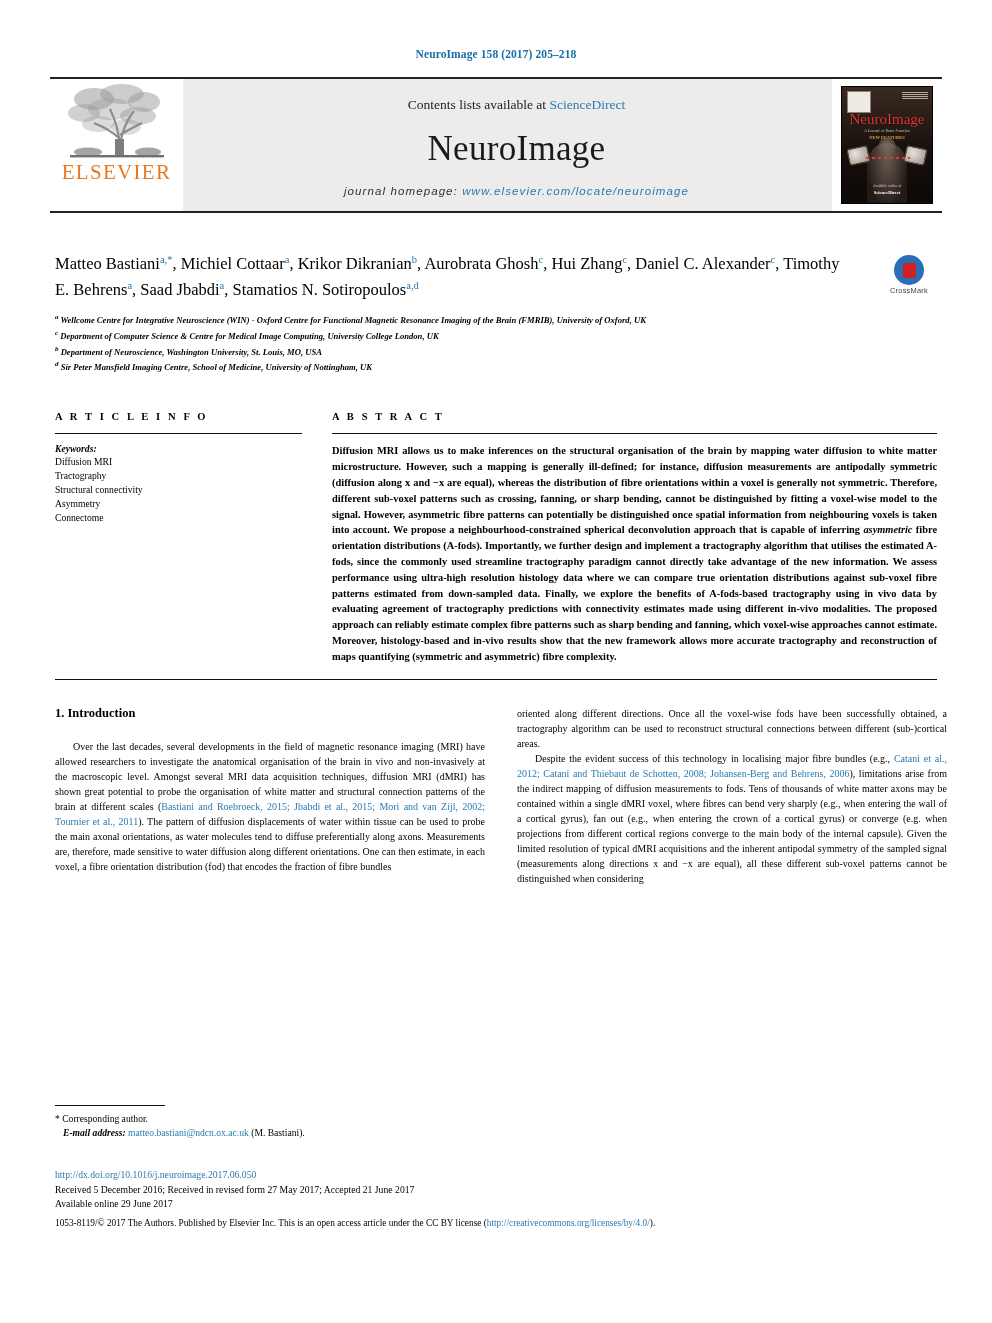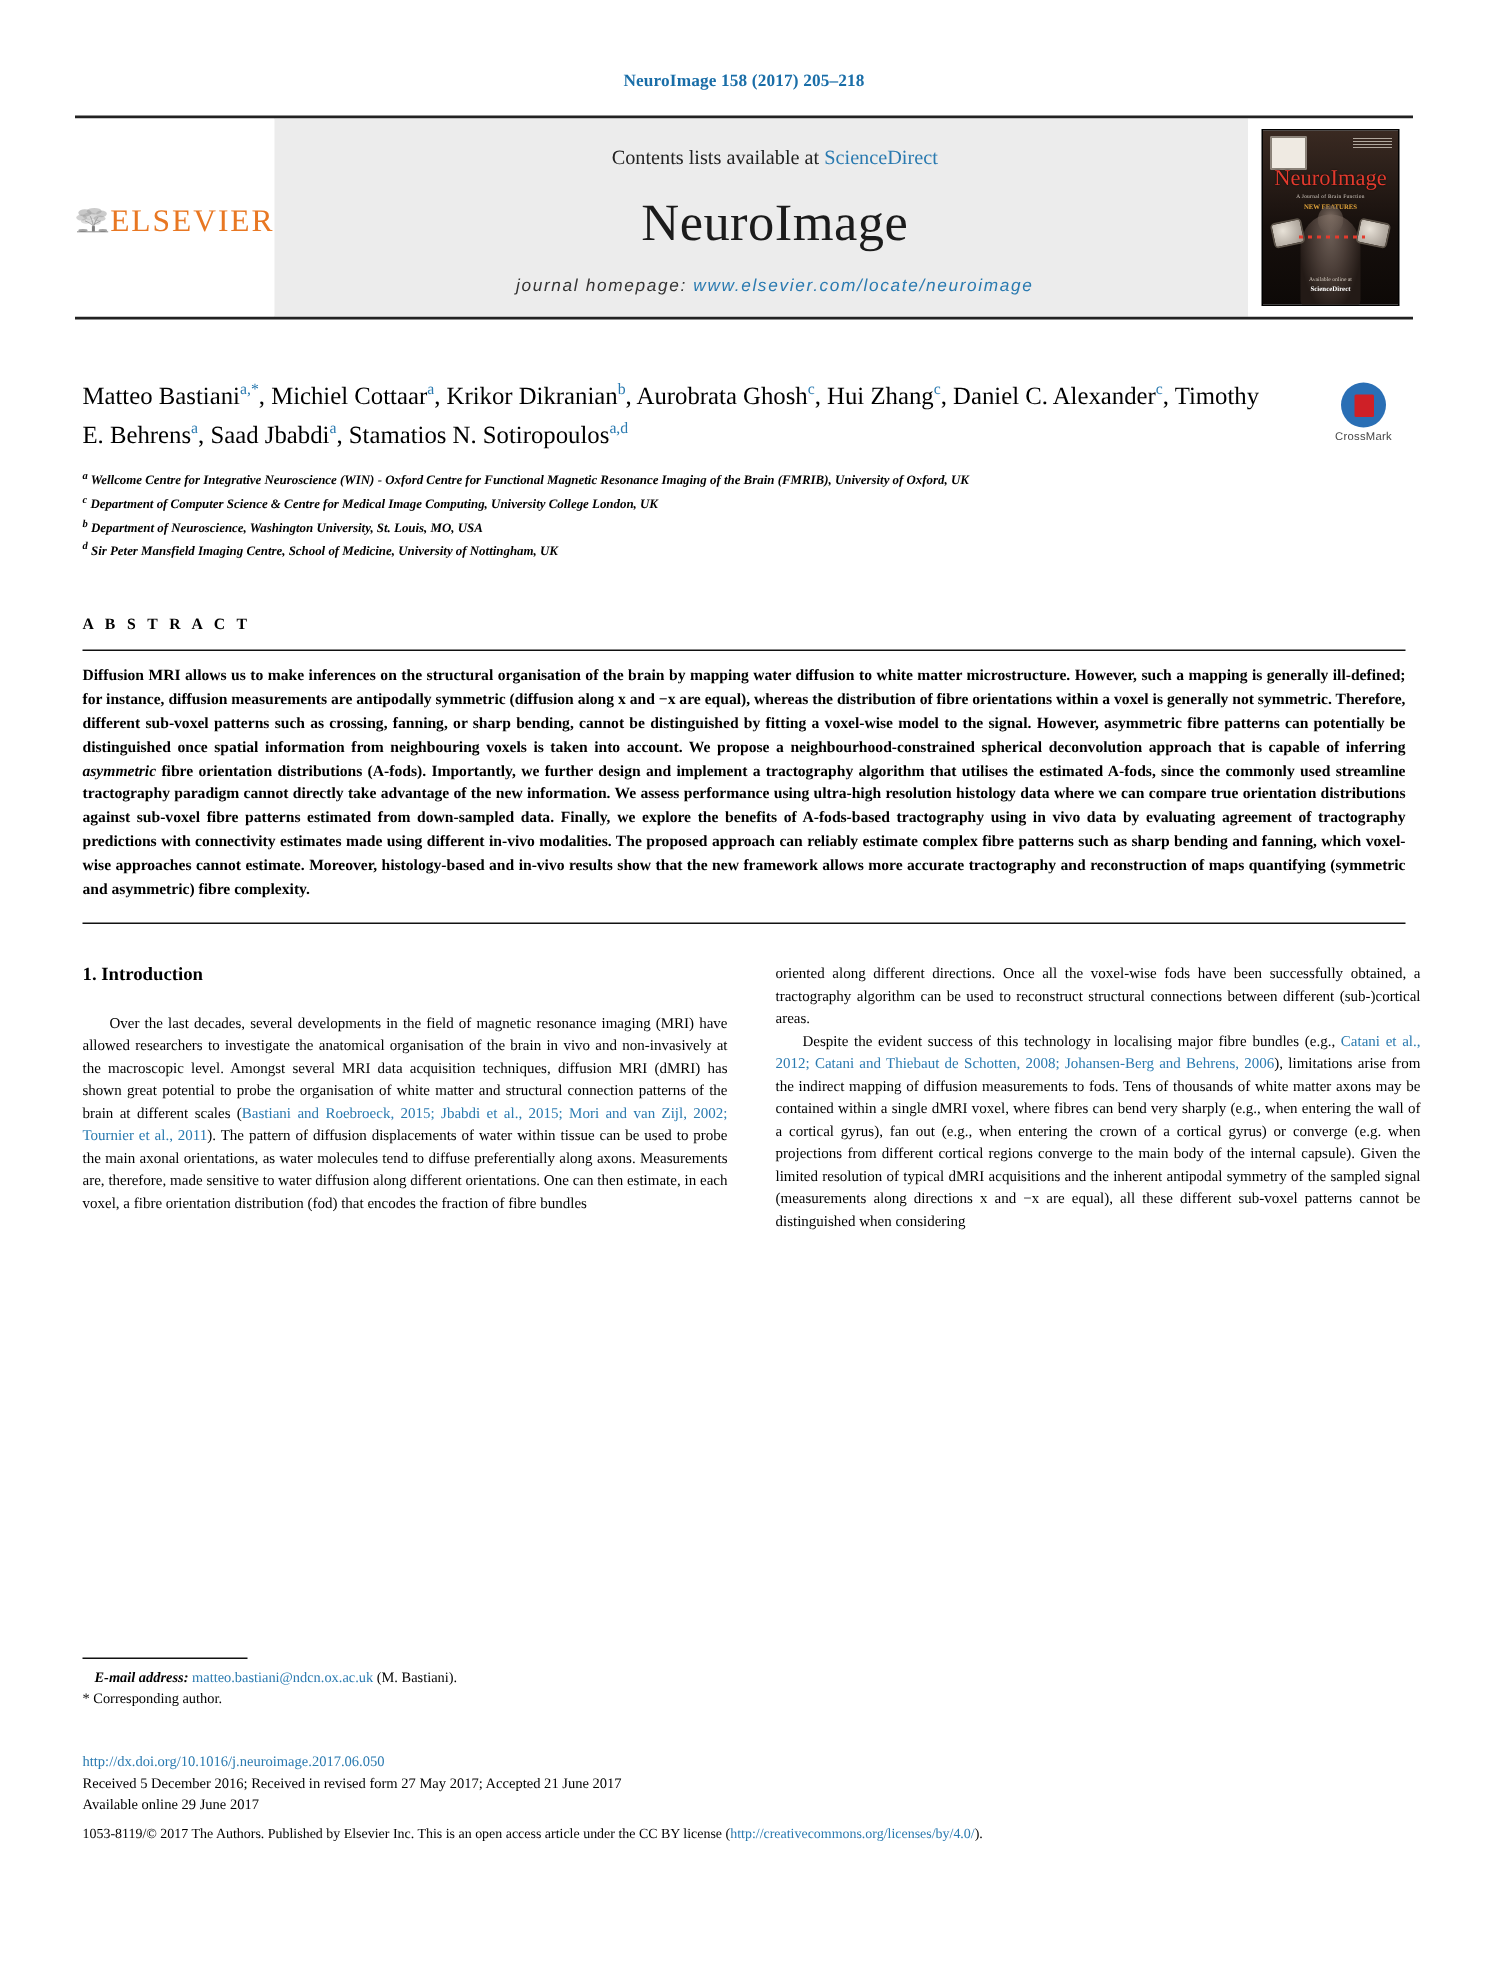--- a/index.html
+++ b/index.html
@@ -41,22 +41,22 @@
     border-bottom: 2.5px solid #222;
     background: #ffffff;
     box-sizing: content-box;
     position: relative;
   }
   .mast-left {
     width: 133px;
     flex: 0 0 133px;
     background: #fff;
     display: flex;
+    flex-direction: column;
     align-items: center;
-    justify-content: center;
     padding-top: 4px;
     box-sizing: border-box;
   }
   .tree-svg { display:block; }
   .elsevier-word {
     font-family: "Liberation Serif", serif;
     font-size: 21px;
     letter-spacing: 1.3px;
     color: #E87722;
     margin-top: 1px;
@@ -354,20 +354,32 @@
 
     <div class="affils">
         <div><sup>a</sup><span> Wellcome Centre for Integrative Neuroscience (WIN) - Oxford Centre for Functional Magnetic Resonance Imaging of the Brain (FMRIB), University of Oxford, UK</span></div>
         <div><sup>c</sup><span> Department of Computer Science &amp; Centre for Medical Image Computing, University College London, UK</span></div>
         <div><sup>b</sup><span> Department of Neuroscience, Washington University, St. Louis, MO, USA</span></div>
         <div><sup>d</sup><span> Sir Peter Mansfield Imaging Centre, School of Medicine, University of Nottingham, UK</span></div>
       </div>
   </div>
 
   <div class="infoabs">
+    <div class="col-info">
+      <div class="sec-head">A R T I C L E  I N F O</div>
+      <div class="rule"></div>
+      <div class="kw-title">Keywords:</div>
+      <div class="kw">
+          <div>Diffusion MRI</div>
+          <div>Tractography</div>
+          <div>Structural connectivity</div>
+          <div>Asymmetry</div>
+          <div>Connectome</div>
+        </div>
+    </div>
 
     <div class="col-abs">
       <div class="sec-head">A B S T R A C T</div>
       <div class="rule"></div>
       <div class="abstract-text">
         <span>Diffusion MRI allows us to make inferences on the structural organisation of the brain by mapping water diffusion to white matter microstructure. However, such a mapping is generally ill-defined; for instance, diffusion measurements are antipodally symmetric (diffusion along x and −x are equal), whereas the distribution of fibre orientations within a voxel is generally not symmetric. Therefore, different sub-voxel patterns such as crossing, fanning, or sharp bending, cannot be distinguished by fitting a voxel-wise model to the signal. However, asymmetric fibre patterns can potentially be distinguished once spatial information from neighbouring voxels is taken into account. We propose a neighbourhood-constrained spherical deconvolution approach that is capable of inferring </span><i>asymmetric</i><span> fibre orientation distributions (A-fods). Importantly, we further design and implement a tractography algorithm that utilises the estimated A-fods, since the commonly used streamline tractography paradigm cannot directly take advantage of the new information. We assess performance using ultra-high resolution histology data where we can compare true orientation distributions against sub-voxel fibre patterns estimated from down-sampled data. Finally, we explore the benefits of A-fods-based tractography using in vivo data by evaluating agreement of tractography predictions with connectivity estimates made using different in-vivo modalities. The proposed approach can reliably estimate complex fibre patterns such as sharp bending and fanning, which voxel-wise approaches cannot estimate. Moreover, histology-based and in-vivo results show that the new framework allows more accurate tractography and reconstruction of maps quantifying (symmetric and asymmetric) fibre complexity.</span>
       </div>
     </div>
   </div>
   <div style="margin:14px 55px 0 55px;border-top:1.6px solid #111;"></div>
@@ -382,26 +394,26 @@
     <div class="bcol">
       <p class="bodytext cont">oriented along different directions. Once all the voxel-wise fods have been successfully obtained, a tractography algorithm can be used to reconstruct structural connections between different (sub-)cortical areas.</p>
       <p class="bodytext">
         <span>Despite the evident success of this technology in localising major fibre bundles (e.g., </span><a class="ref" href="#">Catani et al., 2012; Catani and Thiebaut de Schotten, 2008; Johansen-Berg and Behrens, 2006</a><span>), limitations arise from the indirect mapping of diffusion measurements to fods. Tens of thousands of white matter axons may be contained within a single dMRI voxel, where fibres can bend very sharply (e.g., when entering the wall of a cortical gyrus), fan out (e.g., when entering the crown of a cortical gyrus) or converge (e.g. when projections from different cortical regions converge to the main body of the internal capsule). Given the limited resolution of typical dMRI acquisitions and the inherent antipodal symmetry of the sampled signal (measurements along directions x and −x are equal), all these different sub-voxel patterns cannot be distinguished when considering</span>
       </p>
     </div>
   </div>
 
   <div class="footnote">
     <div class="fn-rule"></div>
+    <div class="fn-line">* Corresponding author.</div>
     <div class="fn-line" style="padding-left:18px;">
       <span class="fn-email-label">E-mail address:</span>
       <a class="mail" href="#">matteo.bastiani@ndcn.ox.ac.uk</a>
       <span>(M. Bastiani).</span>
     </div>
-    <div class="fn-line">* Corresponding author.</div>
   </div>
 
   <div class="footer">
     <div class="doi">http://dx.doi.org/10.1016/j.neuroimage.2017.06.050</div>
     <div>Received 5 December 2016; Received in revised form 27 May 2017; Accepted 21 June 2017</div>
     <div>Available online 29 June 2017</div>
     <div class="copyright">
       <span>1053-8119/© 2017 The Authors. Published by Elsevier Inc. This is an open access article under the CC BY license (</span><a href="#">http://creativecommons.org/licenses/by/4.0/</a><span>).</span>
     </div>
   </div>

